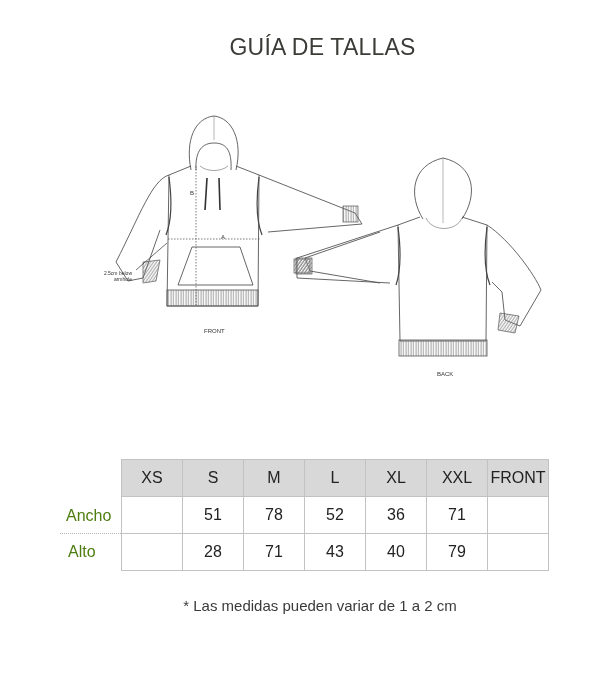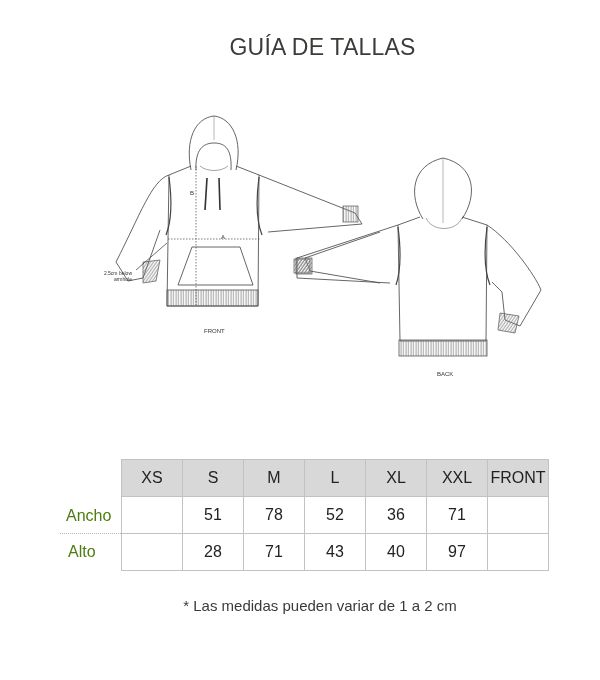--- a/index.html
+++ b/index.html
@@ -114,21 +114,21 @@
     <td>36</td>
     <td>71</td>
     <td></td>
   </tr>
   <tr>
     <td></td>
     <td>28</td>
     <td>71</td>
     <td>43</td>
     <td>40</td>
-    <td>97</td>
+    <td>79</td>
     <td></td>
   </tr>
 </tbody>
   </table>
 
 <div class="row-label" style="left:66px; top:507px;">Ancho</div>
 <div class="row-sep"></div>
 <div class="row-label" style="left:68px; top:543px;">Alto</div>
 
 <div class="note">* Las medidas pueden variar de 1 a 2 cm</div>

